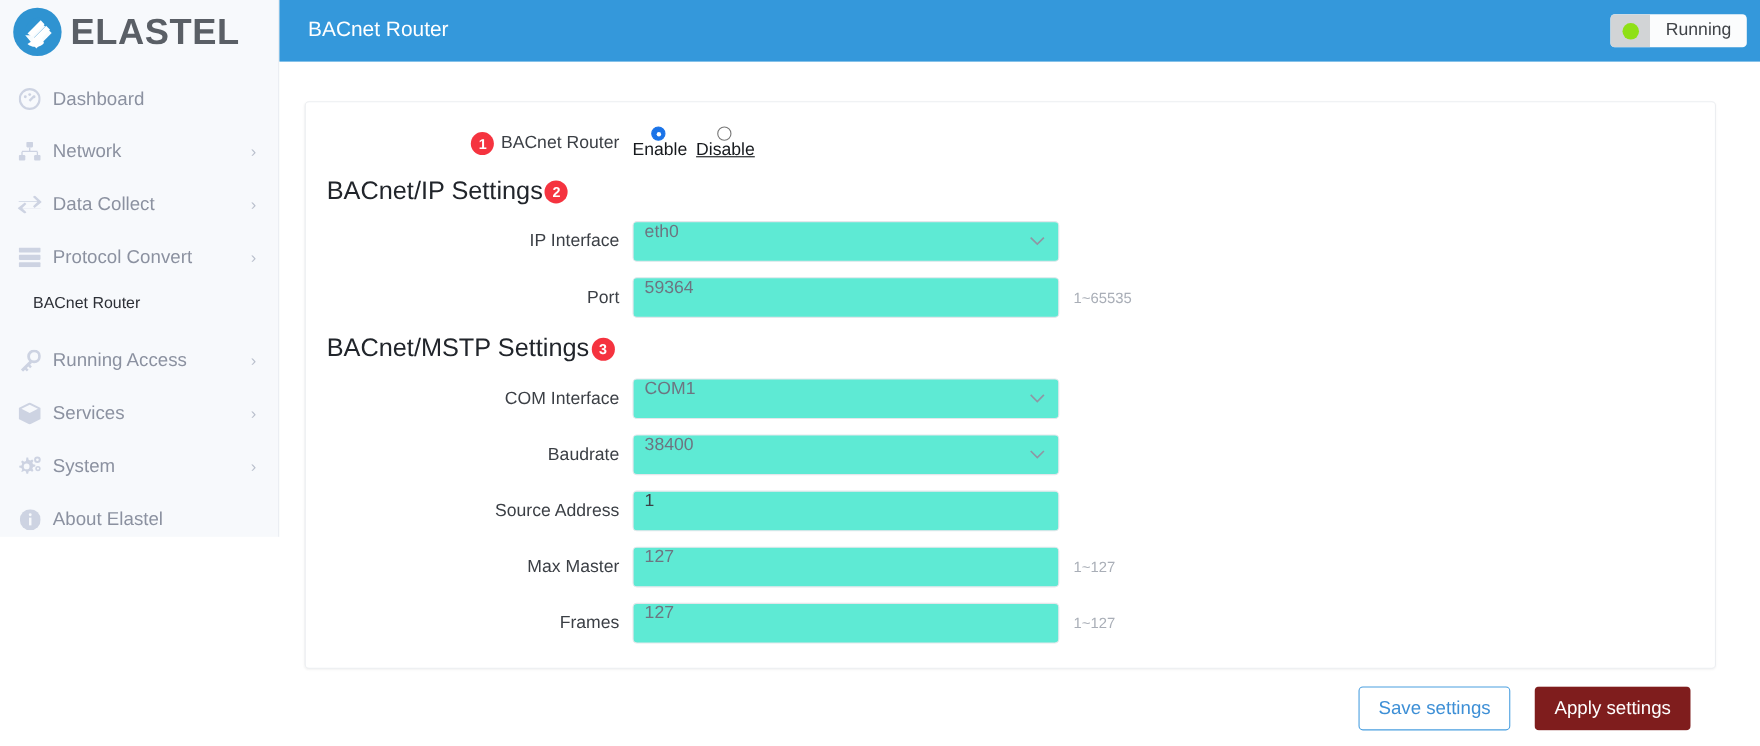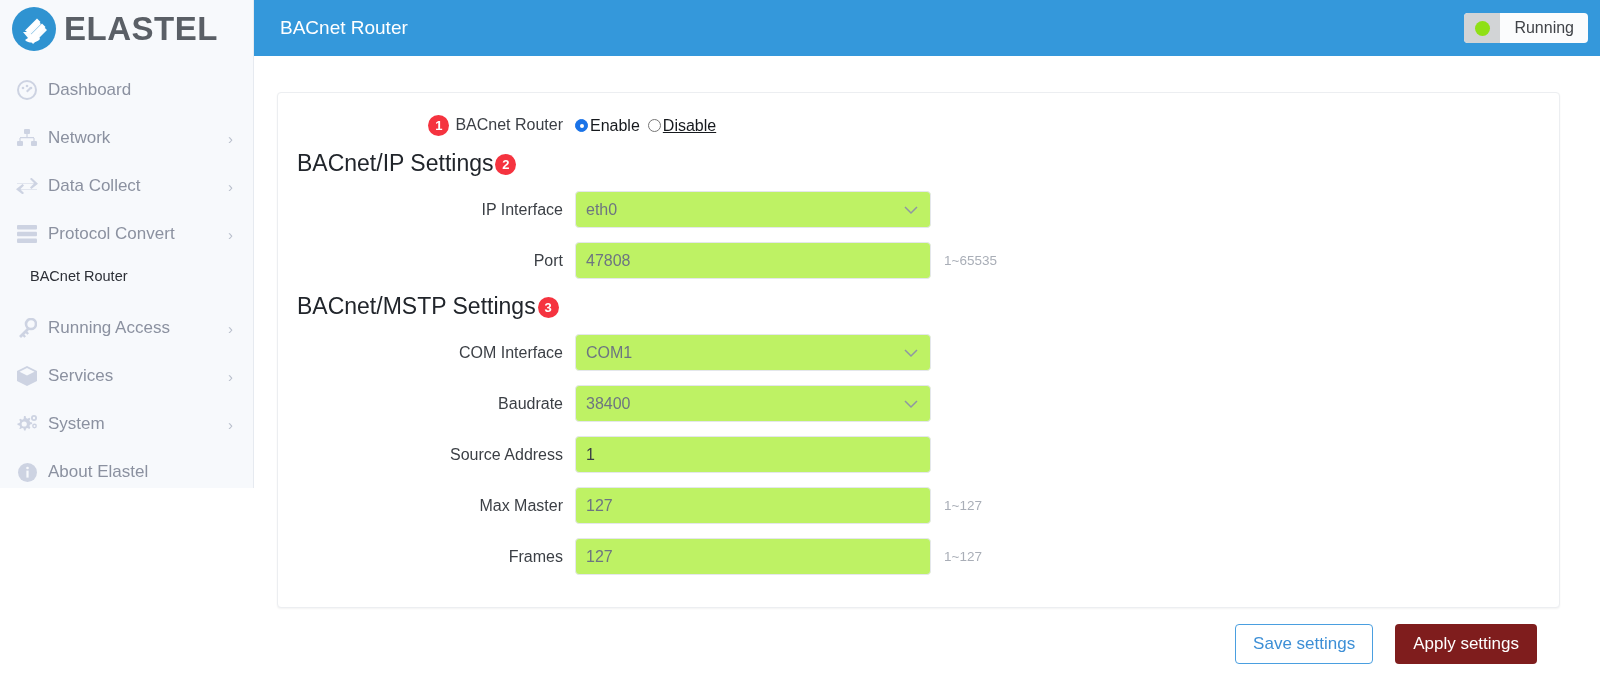--- a/index.html
+++ b/index.html
@@ -140,21 +140,21 @@
     font-size: 16px;
     color: #3b3f45;
     flex: 0 0 297px;
   }
   .radio-line {
     display: flex;
     align-items: center;
     font-size: 16px;
     color: #16191d;
   }
-  .radio-opt { display: flex; align-items: center; }
+  .radio-opt { display: flex; align-items: center; flex-direction: column; }
   .radio {
     width: 13px; height: 13px;
     border-radius: 50%;
     border: 1px solid #767676;
     background: #fff;
     margin-right: 2px;
     flex: 0 0 13px;
     position: relative;
   }
   .radio.checked {
@@ -188,27 +188,26 @@
     font-size: 23px;
     color: #21252b;
     padding-left: 19px;
     margin: 8px 0 14px 0;
     display: flex;
     align-items: center;
   }
   .section-head .badge-num { margin-left: 2px; margin-bottom: -2px; }
 
   .field {
-    width: 356px;
+    width: 388px;
     height: 37px;
     border: 1px solid #e4e7eb;
     border-radius: 4px;
-    background: #bef264;
-    display: flex;
-    align-items: center;
+    background: #5eead4;
+    display: flex;
     padding: 0 10px;
     font-size: 16px;
     position: relative;
   }
   .field .value { color: #6d7581; }
   .field .value.filled { color: #3b3f45; }
   .field .chev {
     position: absolute;
     right: 12px;
     top: 10px;
@@ -416,21 +415,21 @@
               <svg width="14" height="9" viewBox="0 0 14 9" fill="none" stroke="currentColor" stroke-width="1.5">
                   <path d="M1 1 L7 7 L13 1"></path>
                 </svg>
             </span>
           </div>
         </div>
 
         <div class="form-row">
           <div class="form-label">Port</div>
           <div class="field">
-            <span class="value">47808</span>
+            <span class="value">59364</span>
           </div>
           <span class="hint">1~65535</span>
         </div>
 
         <div class="section-head">
           <span>BACnet/MSTP Settings</span>
           <span class="badge-num">3</span>
         </div>
 
         <div class="form-row">

